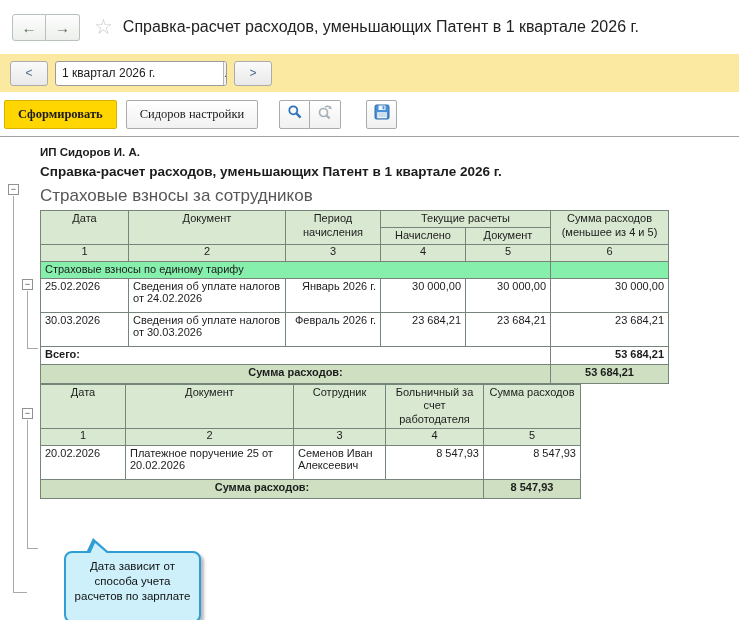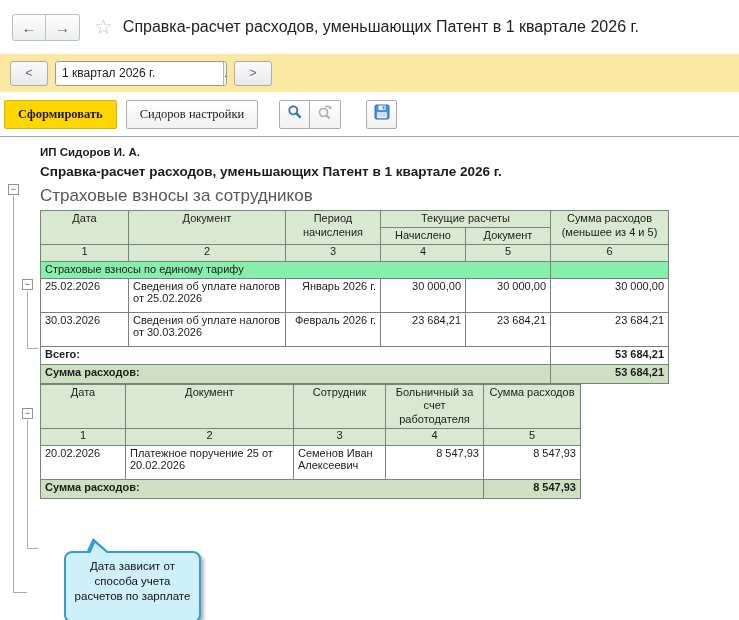--- a/index.html
+++ b/index.html
@@ -55,21 +55,21 @@
 
   table { border-collapse:collapse; table-layout:fixed; }
   td { border:1px solid #75857a; font-size:11px; padding:1px 4px; vertical-align:top;
        overflow:hidden; }
   .hdr  { background:#d9e8d0; text-align:center; line-height:1.25; }
   .hmid { vertical-align:middle; }
   .numrow td { background:#d9e8d0; text-align:center; height:17px; padding:0 4px; }
   .grouprow td { background:#86efac; height:17px; }
   .r { text-align:right; }
   .totalrow td { font-weight:bold; height:18px;margin-left:48px; }
-  .expensesrow td { font-weight:bold; background:#cfe0c2; height:19px; }
+  .expensesrow td { font-weight:bold; background:#cfe0c2; height:19px;text-align:center; }
   .datarow td { height:34px; }
 
   
   .tmark { position:absolute; width:11px; height:11px; background:#fff; border:1px solid #919191;
            font-size:9px; line-height:9px; text-align:center; color:#444; cursor:pointer; }
   .tline { position:absolute; width:1px; background:#aaa; }
   .ttick { position:absolute; height:1px; background:#aaa; }
 
   
   .tooltip { position:absolute; left:64px; top:551px; width:137px; background:#cdf0fb;
@@ -180,21 +180,21 @@
       <td>4</td>
       <td>5</td>
       <td>6</td>
     </tr>
     <tr class="grouprow">
       <td colspan="5">Страховые взносы по единому тарифу</td>
       <td></td>
     </tr>
     <tr class="datarow">
       <td>25.02.2026</td>
-      <td>Сведения об уплате налогов от 25.02.2026</td>
+      <td>Сведения об уплате налогов от 24.02.2026</td>
       <td class="r">Январь 2026 г.</td>
       <td class="r">30 000,00</td>
       <td class="r">30 000,00</td>
       <td class="r">30 000,00</td>
     </tr>
     <tr class="datarow">
       <td>30.03.2026</td>
       <td>Сведения об уплате налогов от 30.03.2026</td>
       <td class="r">Февраль 2026 г.</td>
       <td class="r">23 684,21</td>

